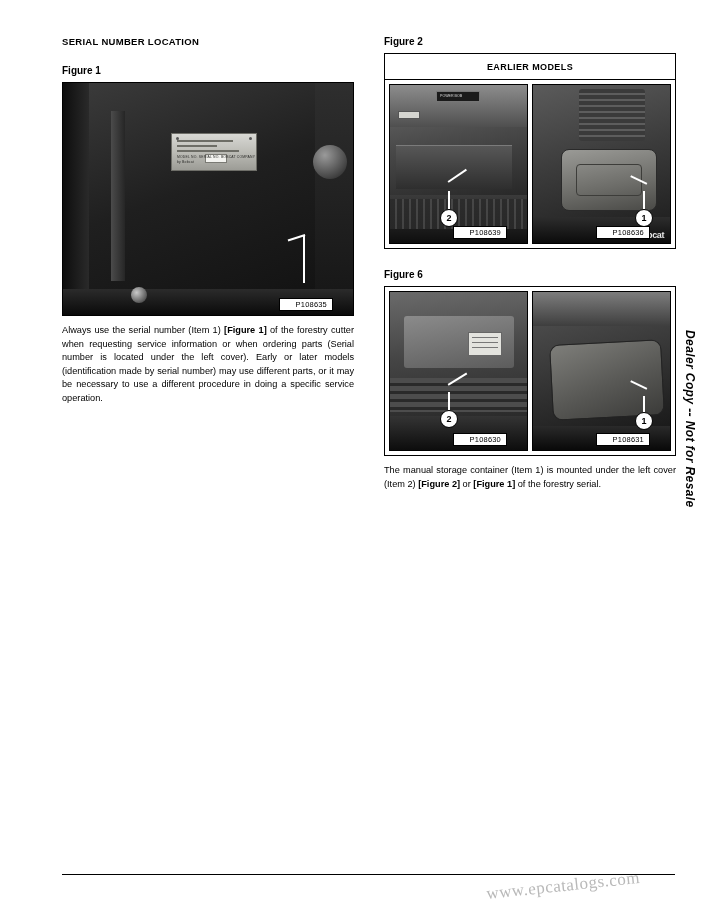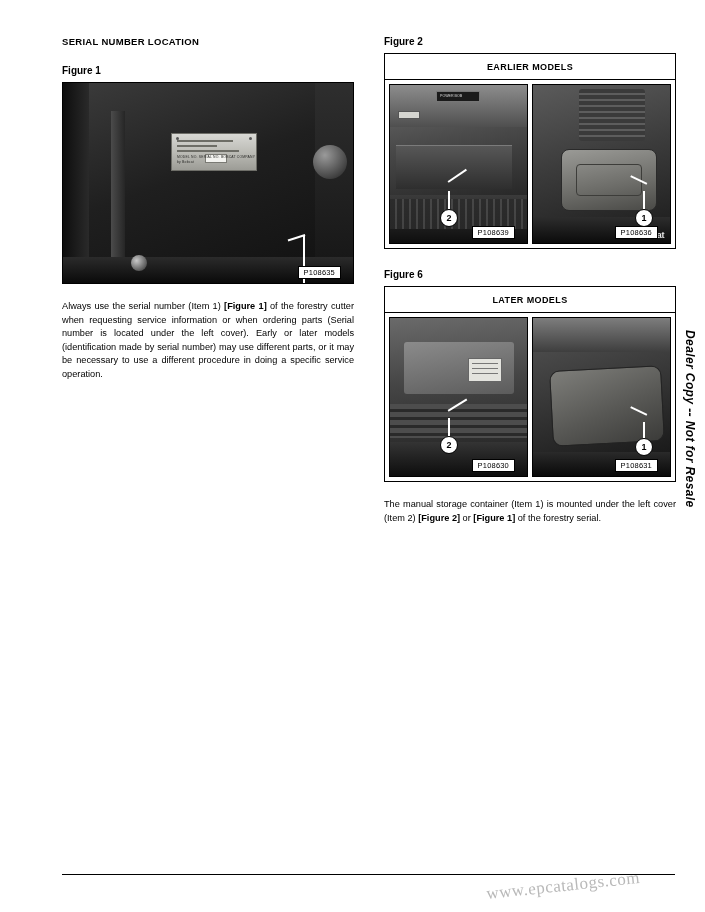--- a/index.html
+++ b/index.html
@@ -37,21 +37,21 @@
   }
   .fig-label {
     font-size: 10px;
     font-weight: bold;
     margin: 0 0 6px 0;
   }
 
   
   .fig1-box {
     position: relative;
-    width: 292px; height: 202px;
+    width: 292px; height: 234px;
     border: 1px solid #000;
     background: #1c1c1c;
     overflow: hidden;
   }
   
   .f1-wallL {
     position: absolute; left: 0; top: 0; width: 26px; height: 100%;
     background: linear-gradient(90deg,#0d0d0d 0%, #2a2a2a 100%);
   }
   .f1-panel {
@@ -122,34 +122,34 @@
     z-index: 5;
   }
   .leader {
     position: absolute;
     background: #fff;
     z-index: 4;
   }
 
   .photo-id {
     position: absolute;
-    right: 12px; bottom: 4px;
+    right: 20px; bottom: 4px;
     background: #fff;
     border: 1px solid #000;
     font-size: 7.5px;
-    padding: 1px 5px 1px 5px;
+    padding: 1px 5px 1px 16px;
     letter-spacing: .2px;
     z-index: 6;
   }
 
   .body-text {
     font-size: 9.2px;
     line-height: 13.6px;
     text-align: justify;
-    margin-top: 16px;
+    margin-top: 8px;
   }
   .body-text b { font-weight: bold; }
 
   
   .grp {
     border: 1px solid #000;
     width: 292px;
     background: #fff;
   }
   .grp-head {
@@ -414,21 +414,20 @@
 
           <div class="photo-id">P108636</div>
         </div>
 
       </div>
     </div>
 
     <div class="fig-label" style="margin-top:20px;">Figure 6</div>
 
     <div class="grp">
-      <div class="grp-head">LATER MODELS</div>
       <div class="grp-body">
 
         <div class="sub">
           <div class="f3l-bg"></div>
           <div class="f3l-panel"></div>
           <div class="f3l-sticker">
             <i style="top:4px;"></i>
             <i style="top:9px;"></i>
             <i style="top:14px;"></i>
           </div>

